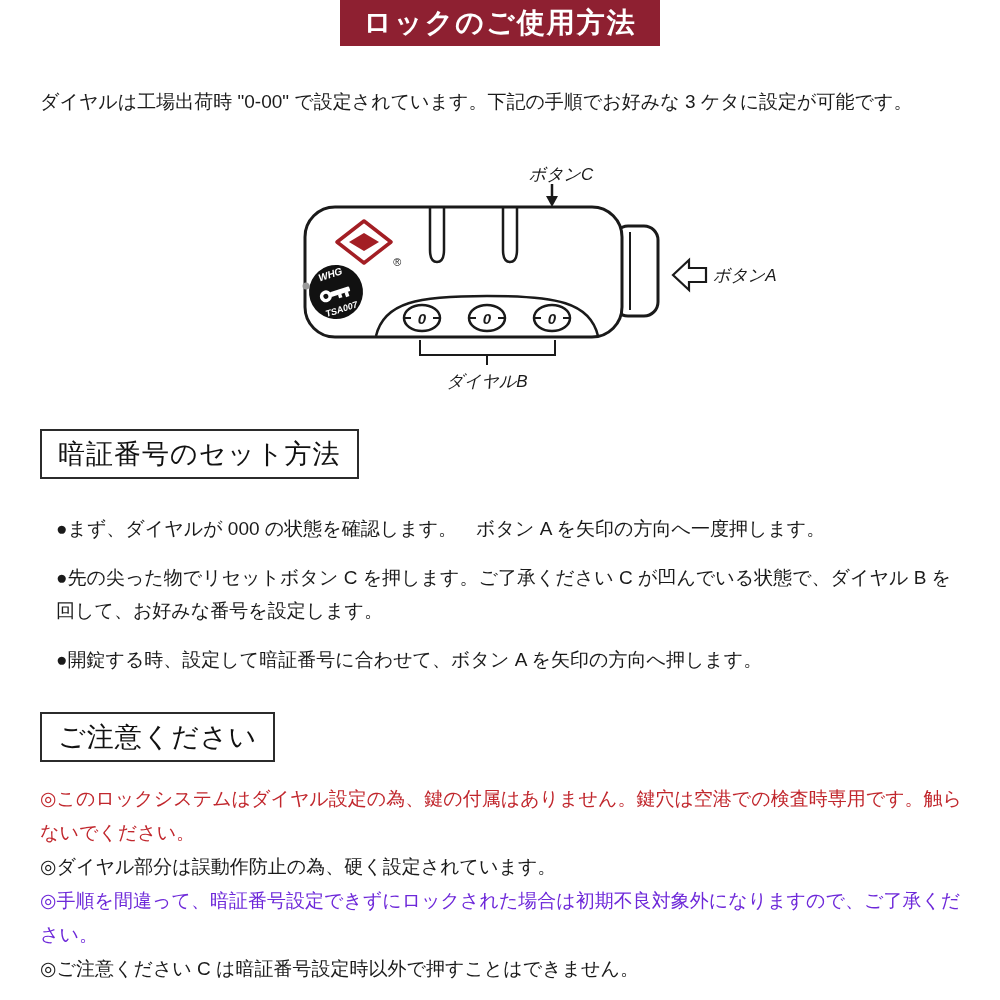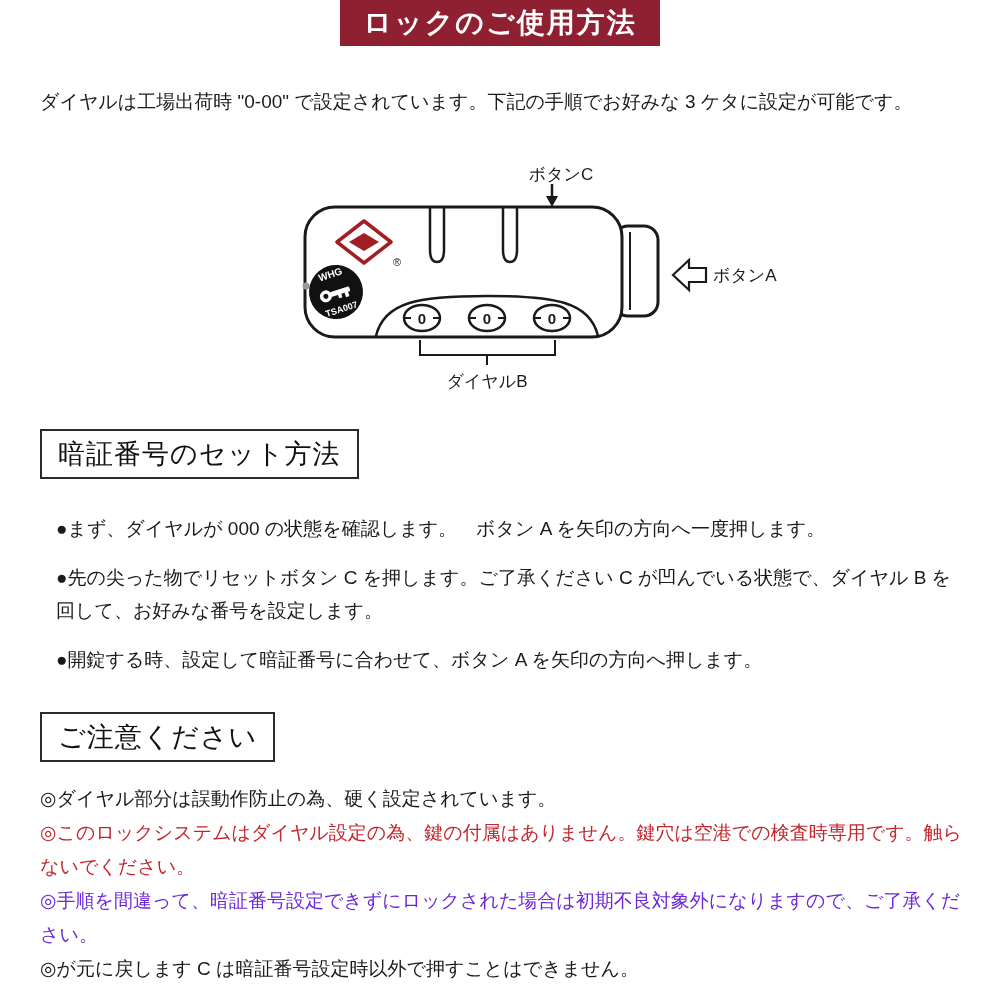--- a/index.html
+++ b/index.html
@@ -17,21 +17,21 @@
     background:var(--banner-bg,#8e2031);
     color:#fff; font-size:28px; font-weight:bold; letter-spacing:2px;
     display:flex; align-items:center; justify-content:center;
   }
 
   .intro {
     position:absolute; top:88px; left:40px; width:920px;
     font-size:19px; line-height:28px;
   }
 
-  .diagram { position:absolute; top:150px; left:0; width:1000px; height:260px; }
+  .diagram { position:absolute; top:150px; left:0; width:1000px; height:260px;font-style:italic; }
   .diagram svg { width:100%; height:100%; display:block; }
   .dlabel { font-size:17px; fill:#1a1a1a; }
 
   .sec-box {
     position:absolute; left:40px;
     border:2px solid #2b2b2b; background:#fff;
     font-size:27px; font-weight:500; letter-spacing:1px;
     padding:5px 16px; color:#111;
     display:inline-block;
   }
@@ -138,19 +138,19 @@
     <p>●まず、ダイヤルが 000 の状態を確認します。　ボタン A を矢印の方向へ一度押します。</p>
     <p>●先の尖った物でリセットボタン C を押します。ご了承ください C が凹んでいる状態で、ダイヤル B を回して、お好みな番号を設定します。</p>
     <p>●開錠する時、設定して暗証番号に合わせて、ボタン A を矢印の方向へ押します。</p>
   </div>
 
   <div class="sec-box caution">
     <span>ご注意ください</span>
   </div>
 
   <div class="notes">
+    <p style="color: rgb(193, 39, 45);">◎このロックシステムはダイヤル設定の為、鍵の付属はありません。鍵穴は空港での検査時専用です。触らないでください。</p>
     <p style="color: rgb(26, 26, 26);">◎ダイヤル部分は誤動作防止の為、硬く設定されています。</p>
-    <p style="color: rgb(193, 39, 45);">◎このロックシステムはダイヤル設定の為、鍵の付属はありません。鍵穴は空港での検査時専用です。触らないでください。</p>
     <p style="color: #6d28d9;">◎手順を間違って、暗証番号設定できずにロックされた場合は初期不良対象外になりますので、ご了承ください。</p>
-    <p style="color: rgb(26, 26, 26);">◎が元に戻します C は暗証番号設定時以外で押すことはできません。</p>
+    <p style="color: rgb(26, 26, 26);">◎ご注意ください C は暗証番号設定時以外で押すことはできません。</p>
   </div>
 
 </div>
 
 </body></html>

